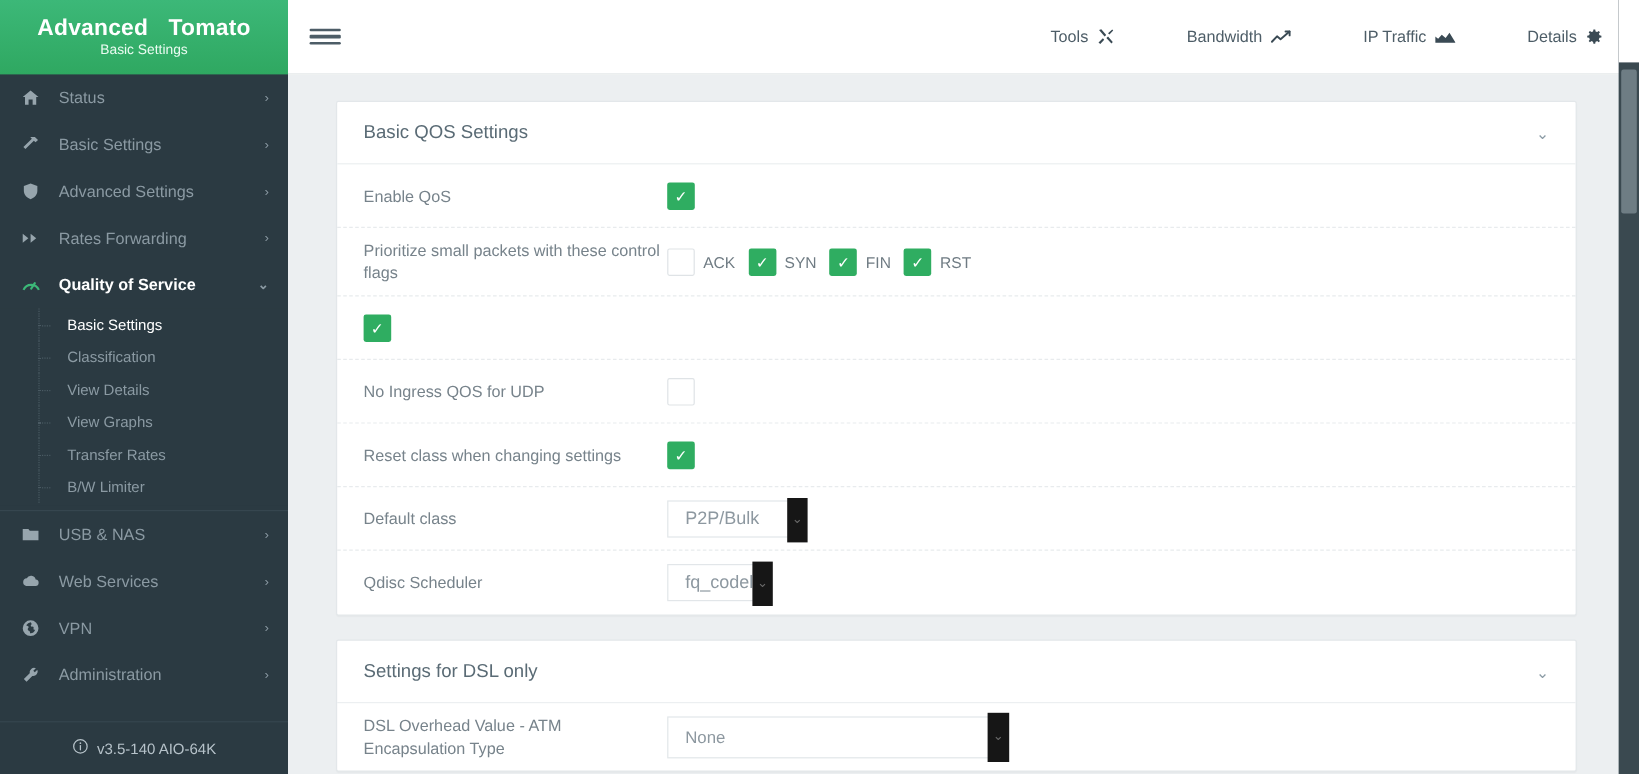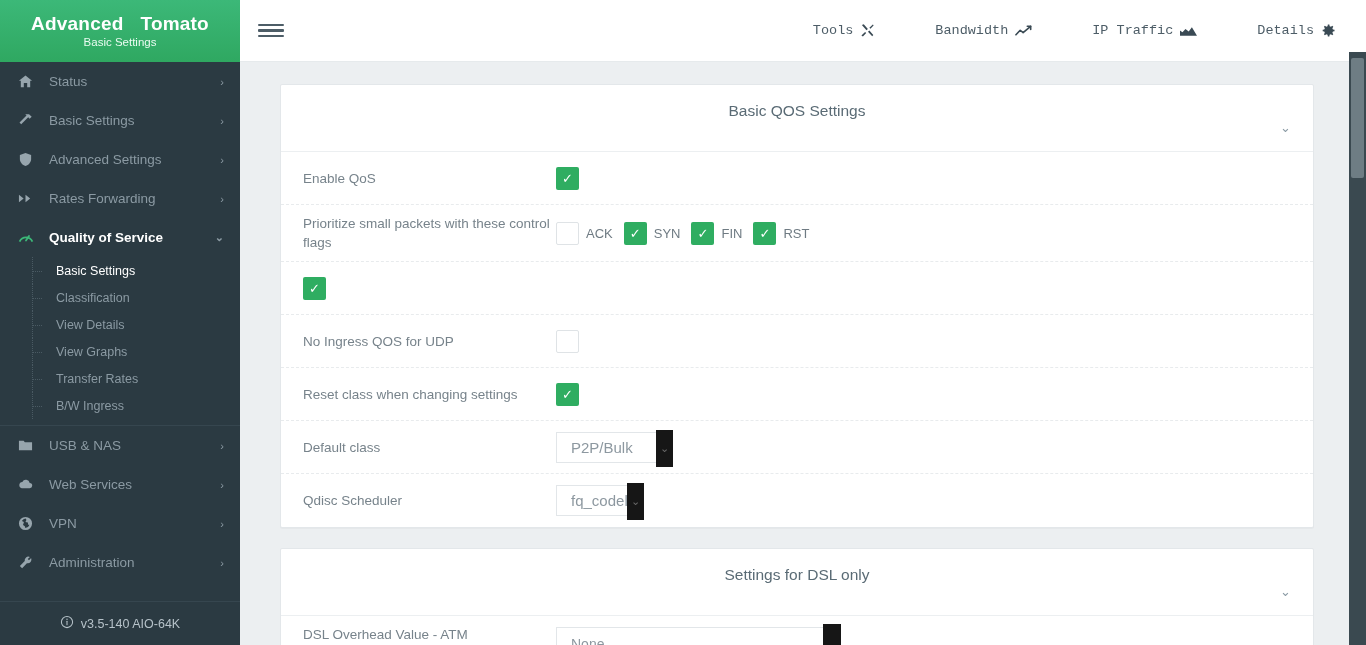--- a/index.html
+++ b/index.html
@@ -99,21 +99,21 @@
     padding:0 22px 0 18px;
     border-bottom:1px solid #e6eaec;
   }
   #hamburger {
     width:26px; height:26px;
     display:flex; flex-direction:column;
     justify-content:center; gap:3px;
     cursor:pointer;
   }
   #hamburger span { display:block; height:2.5px; background:#4d5d67; border-radius:1px; }
-  #topnav { margin-left:auto; display:flex; align-items:center;font-family:Liberation Mono, monospace; }
+  #topnav { margin-left:auto; display:flex; align-items:center; }
   .topnav-item {
     display:flex; align-items:center; gap:7px;
     font-size:13.5px; color:#4d5d67;
     padding:0 30px;
     cursor:pointer;
     white-space:nowrap;
   }
   .topnav-item:last-child { padding-right:8px; }
   .topnav-item .tico { display:inline-flex; color:#3a4a54; }
 
@@ -126,21 +126,20 @@
     background:#ffffff;
     border:1px solid #e3e7ea;
     border-radius:2px;
     margin-bottom:20px;
     box-shadow:0 1px 1px rgba(0,0,0,0.03);
   }
   .panel-head {
     display:flex; align-items:center;
     padding:17px 22px 16px 22px;
     border-bottom:1px solid #eceff1;
-    flex-direction:column;
   }
   .panel-title {
     font-size:15.5px; color:#5a6b75; font-weight:normal;
   }
   .panel-chevron {
     margin-left:auto; color:#8a9aa4; font-size:13px; cursor:pointer;
   }
   .row {
     display:flex; align-items:center;
     min-height:53px;
@@ -290,21 +289,21 @@
         <li class="sub-item">
             <span>View Details</span>
           </li>
         <li class="sub-item">
             <span>View Graphs</span>
           </li>
         <li class="sub-item">
             <span>Transfer Rates</span>
           </li>
         <li class="sub-item">
-            <span>B/W Ingress</span>
+            <span>B/W Limiter</span>
           </li>
       </ul>
       <div class="sub-divider"></div>
     </li>
 
     <li class="nav-item">
       <span class="ic">
         <svg width="15" height="15" viewBox="0 0 16 16" fill="currentColor">
             <path d="M1 3h5l1.3 1.6H15V13H1z"></path>
           </svg>

